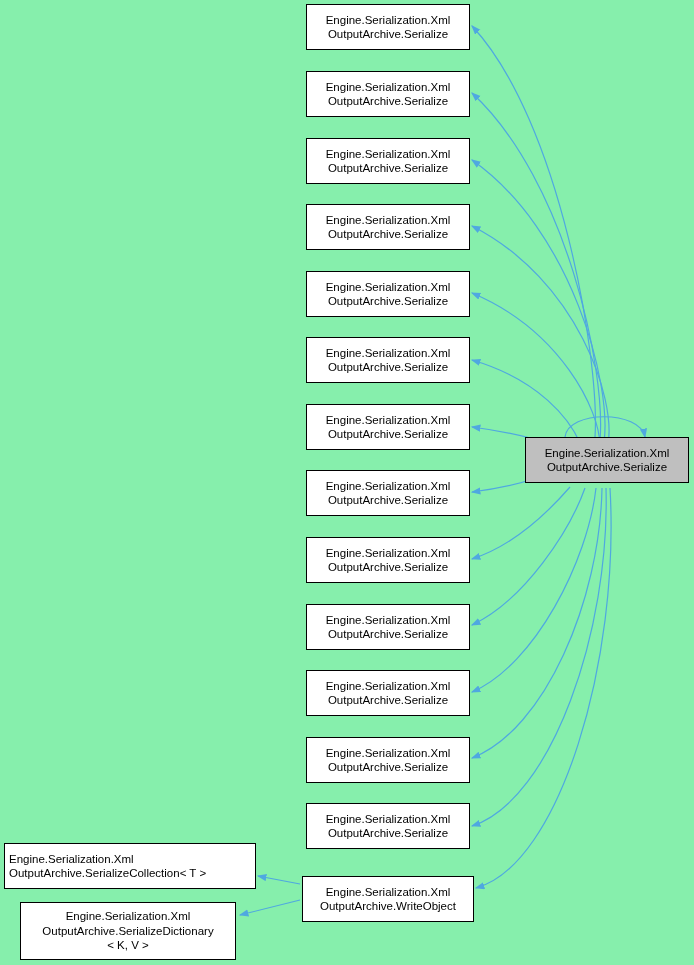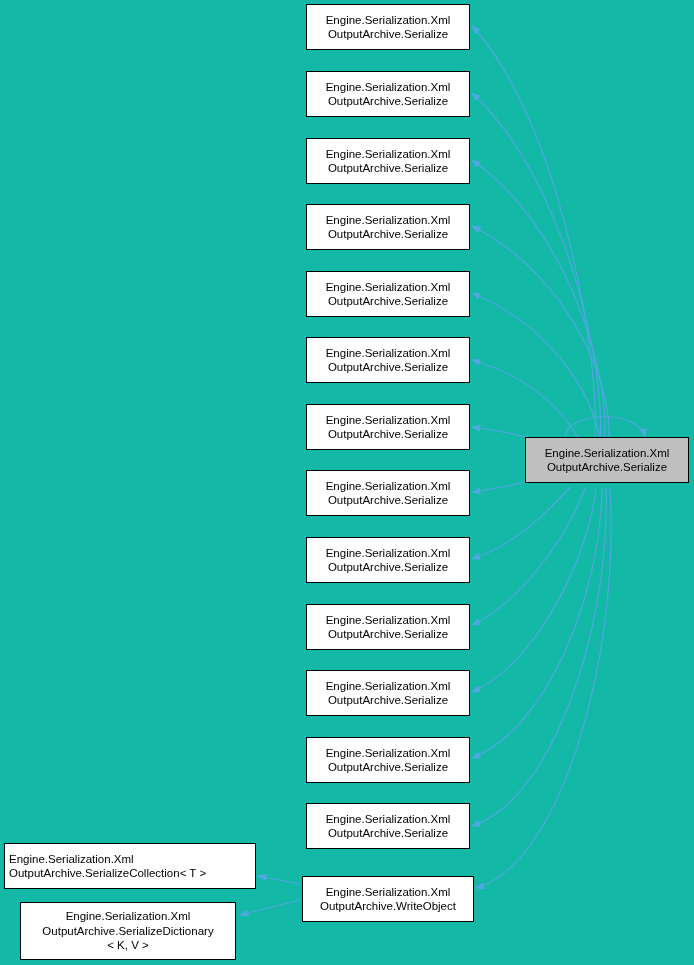--- a/index.html
+++ b/index.html
@@ -4,21 +4,21 @@
 <style>
   html, body {
     margin: 0;
     padding: 0;
     background: #000000;
   }
   #canvas {
     position: relative;
     width: 694px;
     height: 965px;
-    background: #14b8a6;
+    background: #86efac;
     font-family: "Liberation Sans", sans-serif;
     overflow: hidden;
   }
   svg.edges {
     position: absolute;
     left: 0;
     top: 0;
     width: 694px;
     height: 965px;
     pointer-events: none;

